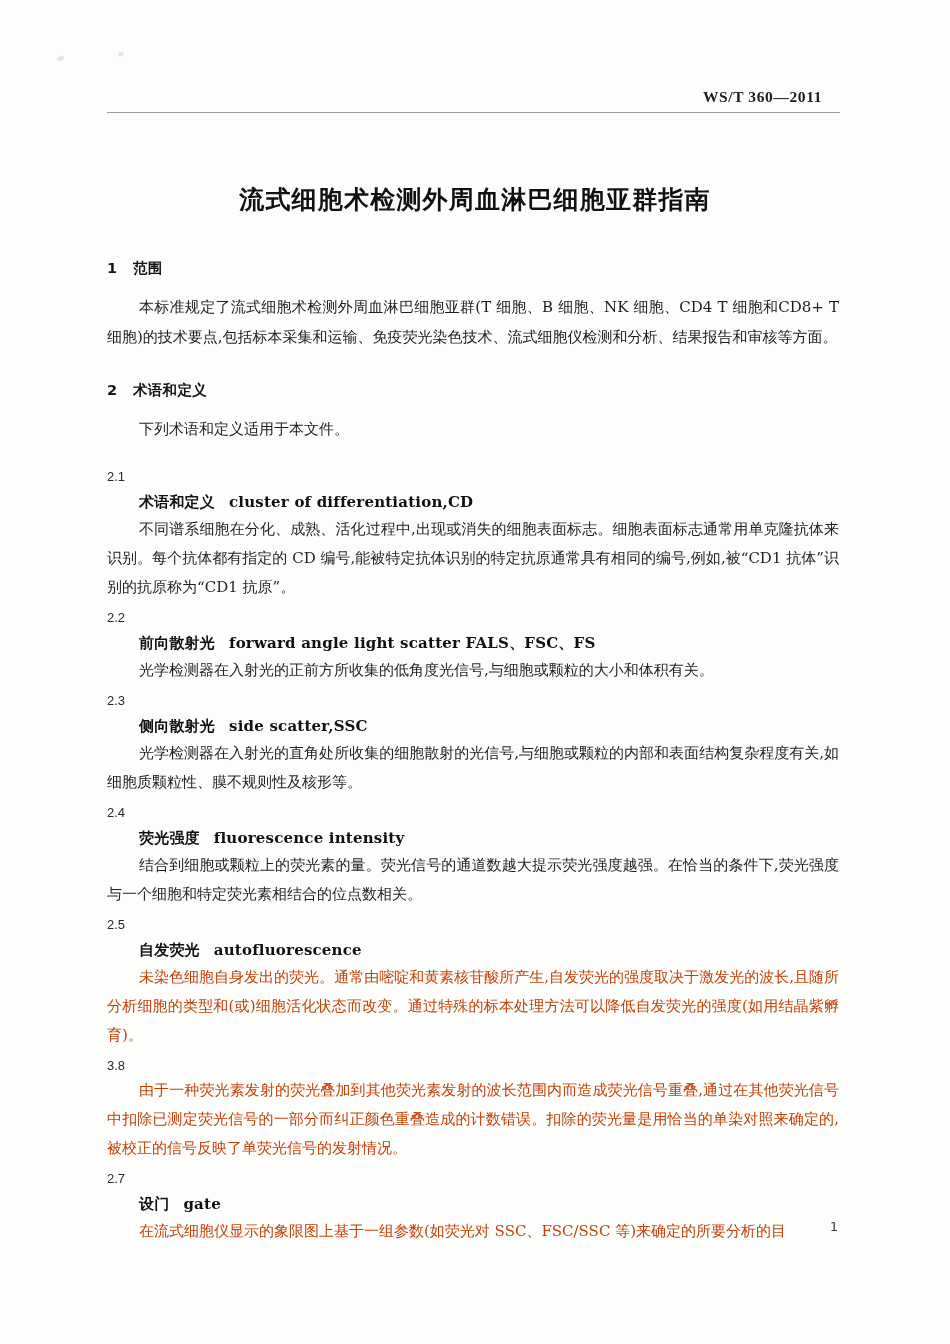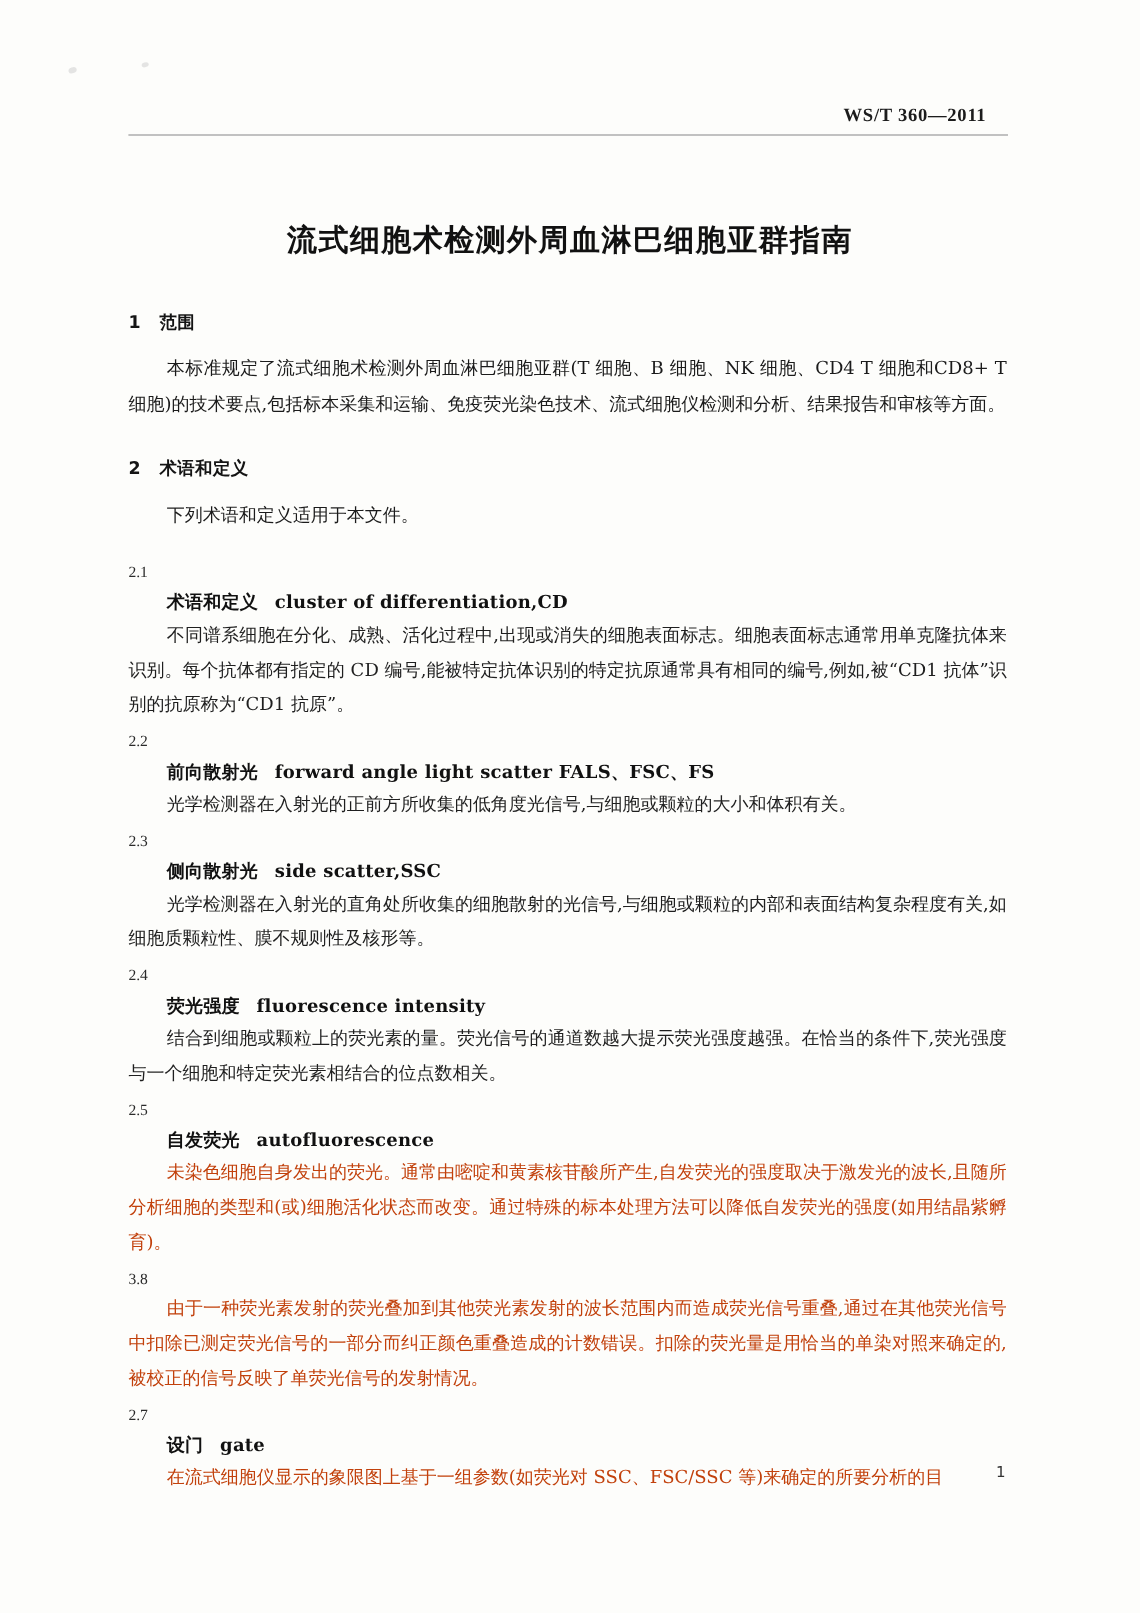--- a/index.html
+++ b/index.html
@@ -86,21 +86,21 @@
     margin: 0 0 2px 0;
     font-size: 15px;
     line-height: 30px;
     text-align: justify;
     text-justify: inter-ideograph;
     color: #1b1b1b;
   }
   p.indent { text-indent: 32px; }
 
   .term-num {
-    font-family: Liberation Serif, serif;
+    font-family: Liberation Sans, sans-serif;
     font-size: 13px;
     color: #2a2a2a;
     margin: 6px 0 0 0;
     line-height: 20px;
   }
   .term-title {
     margin: 2px 0 0 32px;
     font-family: "DejaVu Sans", "Liberation Sans", sans-serif;
     font-size: 15px;
     font-weight: 700;

